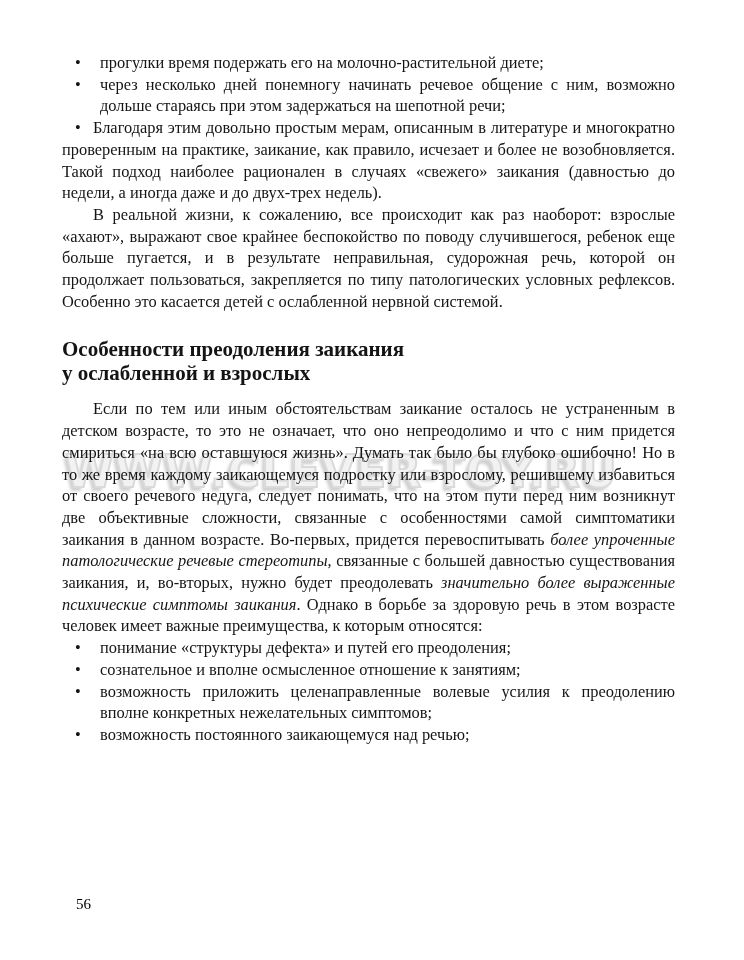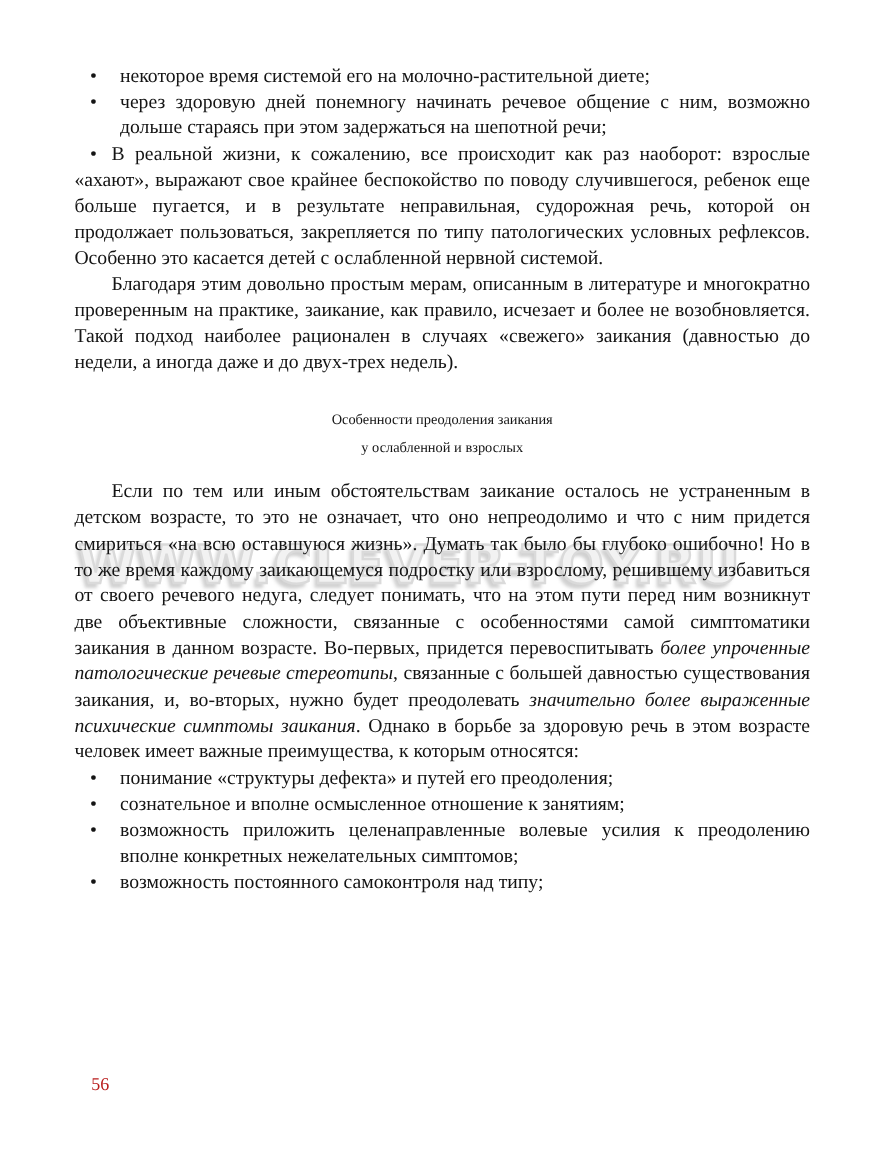--- a/index.html
+++ b/index.html
@@ -32,58 +32,58 @@
     text-align:justify;
   }
 
   ul.blist { list-style:none; margin:0; padding:0; }
   ul.blist li { position:relative; padding-left:38px; text-align:justify; }
   ul.blist .marker { position:absolute; left:13px; top:0; }
 
   p.para { margin:0; text-indent:31px; }
 
   h2.heading {
-    font-size:12px; line-height:23.5px;
-    font-weight:normal; text-align:center;
+    font-size:21px; line-height:23.5px;
+    font-weight:bold; text-align:left;
     margin:26px 0 13px 0; text-indent:0;
   }
 
   em { font-style:italic; }
 
   .pagenum {
     position:absolute; left:76px; top:896px; z-index:1;
-    font-size:15px; color:#b91c1c;
+    font-size:15px; color:#000000;
   }
 </style>
 </head>
 <body>
 
 <div class="page">
 
   <div class="watermark">WWW.CLEVER-TOY.RU</div>
 
   <div class="content">
 
     <ul class="blist">
         <li>
         <span class="marker">•</span>
-        <span class="btext">некоторое время системой его на молочно-растительной диете;</span>
+        <span class="btext">прогулки время подержать его на молочно-растительной диете;</span>
       </li>
         <li>
         <span class="marker">•</span>
-        <span class="btext">через здоровую дней понемногу начинать речевое общение с ним, возможно дольше стараясь при этом задержаться на шепотной речи;</span>
+        <span class="btext">через несколько дней понемногу начинать речевое общение с ним, возможно дольше стараясь при этом задержаться на шепотной речи;</span>
       </li>
         <li>
         <span class="marker">•</span>
       </li>
       </ul>
 
+    <p class="para">Благодаря этим довольно простым мерам, описанным в литературе и многократно проверенным на практике, заикание, как правило, исчезает и более не возобновляется. Такой подход наиболее рационален в случаях «свежего» заикания (давностью до недели, а иногда даже и до двух-трех недель).</p>
+
     <p class="para">В реальной жизни, к сожалению, все происходит как раз наоборот: взрослые «ахают», выражают свое крайнее беспокойство по поводу случившегося, ребенок еще больше пугается, и в результате неправильная, судорожная речь, которой он продолжает пользоваться, закрепляется по типу патологических условных рефлексов. Особенно это касается детей с ослабленной нервной системой.</p>
-
-    <p class="para">Благодаря этим довольно простым мерам, описанным в литературе и многократно проверенным на практике, заикание, как правило, исчезает и более не возобновляется. Такой подход наиболее рационален в случаях «свежего» заикания (давностью до недели, а иногда даже и до двух-трех недель).</p>
 
     <h2 class="heading">
       <span>Особенности преодоления заикания</span><br>
       <span>у ослабленной и взрослых</span>
     </h2>
 
 
     <p class="para"><span>Если по тем или иным обстоятельствам заикание осталось не устраненным в детском возрасте, то это не означает, что оно непреодолимо и что с ним придется смириться «на всю оставшуюся жизнь». Думать так было бы глубоко ошибочно! Но в то же время каждому заикающемуся подростку или взрослому, решившему избавиться от своего речевого недуга, следует понимать, что на этом пути перед ним возникнут две объективные сложности, связанные с особенностями самой симптоматики заикания в данном возрасте. Во-первых, придется перевоспитывать </span><em>более упроченные патологические речевые стереотипы</em><span>, связанные с большей давностью существования заикания, и, во-вторых, нужно будет преодолевать </span><em>значительно более выраженные психические симптомы заикания</em><span>. Однако в борьбе за здоровую речь в этом возрасте человек имеет важные преимущества, к которым относятся:</span></p>
 
     <ul class="blist">
@@ -94,21 +94,21 @@
         <li>
         <span class="marker">•</span>
         <span class="btext">сознательное и вполне осмысленное отношение к занятиям;</span>
       </li>
         <li>
         <span class="marker">•</span>
         <span class="btext">возможность приложить целенаправленные волевые усилия к преодолению вполне конкретных нежелательных симптомов;</span>
       </li>
         <li>
         <span class="marker">•</span>
-        <span class="btext">возможность постоянного самоконтроля над типу;</span>
+        <span class="btext">возможность постоянного заикающемуся над речью;</span>
       </li>
       </ul>
 
   </div>
 
   <div class="pagenum">56</div>
 
 </div>
 
 </body></html>

